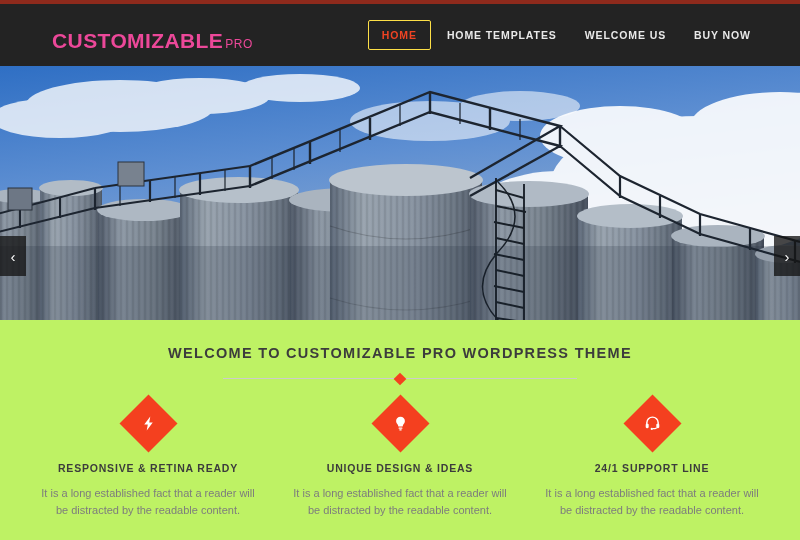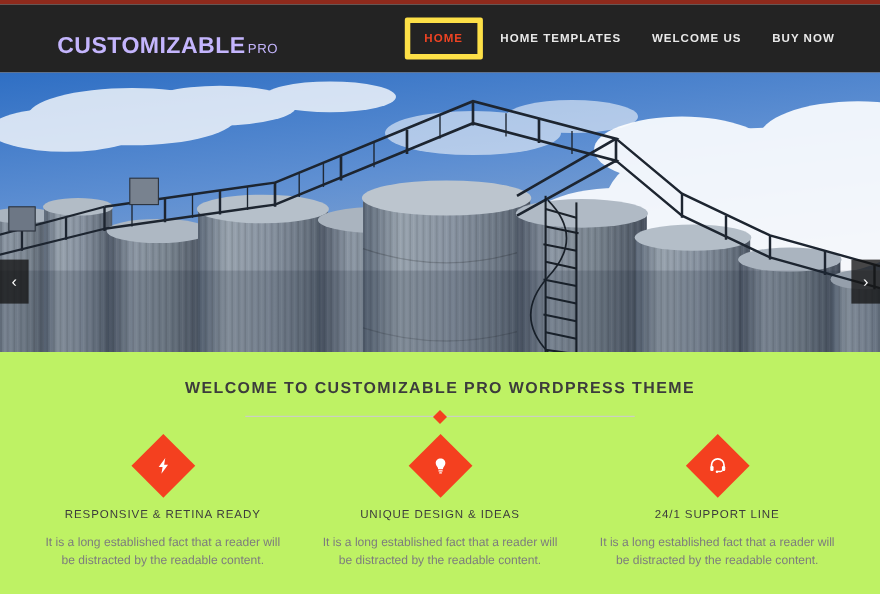--- a/index.html
+++ b/index.html
@@ -17,21 +17,21 @@
   }
 
   
   .header {
     position:absolute; top:4px; left:0; width:800px; height:62px;
     background:#232323;
     display:flex; align-items:center;
   }
   .logo {
     margin-left:52px;
-    color:#c4b5fd;
+    color:#ec4899;
     font-size:21px;
     font-weight:bold;
     letter-spacing:0.4px;
     white-space:nowrap;
     display:flex; align-items:baseline;
   }
   .logo .logo-pro {
     font-size:12px; font-weight:normal; letter-spacing:0.5px; margin-left:2px;margin-top:20px;
   }
 
@@ -43,21 +43,21 @@
     color:#e9e9e9;
     font-size:10.5px;
     font-weight:bold;
     letter-spacing:0.9px;
     padding:0 14px;
     white-space:nowrap;
     line-height:30px;
   }
   .nav-item.active {
     color:#ef4323;
-    border:5px solid #fde047;
+    border:1px solid #fde047;
     border-radius:2px;
     padding:0 13px;
     line-height:28px;
     margin-right:2px;
   }
 
   
   .hero {
     position:absolute; top:66px; left:0; width:800px; height:254px;
     overflow:hidden; background:#4a6ea8;
@@ -114,21 +114,21 @@
     background:#f4401f;
     transform:rotate(45deg);
     margin:0 auto;
     display:flex; align-items:center; justify-content:center;
   }
   .feature-icon svg { transform:rotate(-45deg); }
 
   .feature-title {
     margin-top:18px;
     font-size:10.5px;
-    font-weight:normal;
+    font-weight:bold;
     letter-spacing:0.8px;
     color:#3c3c3c;
   }
   .feature-text {
     margin-top:11px;
     font-size:11px;
     line-height:17px;
     color:#7d7d7d;
   }
 </style>

